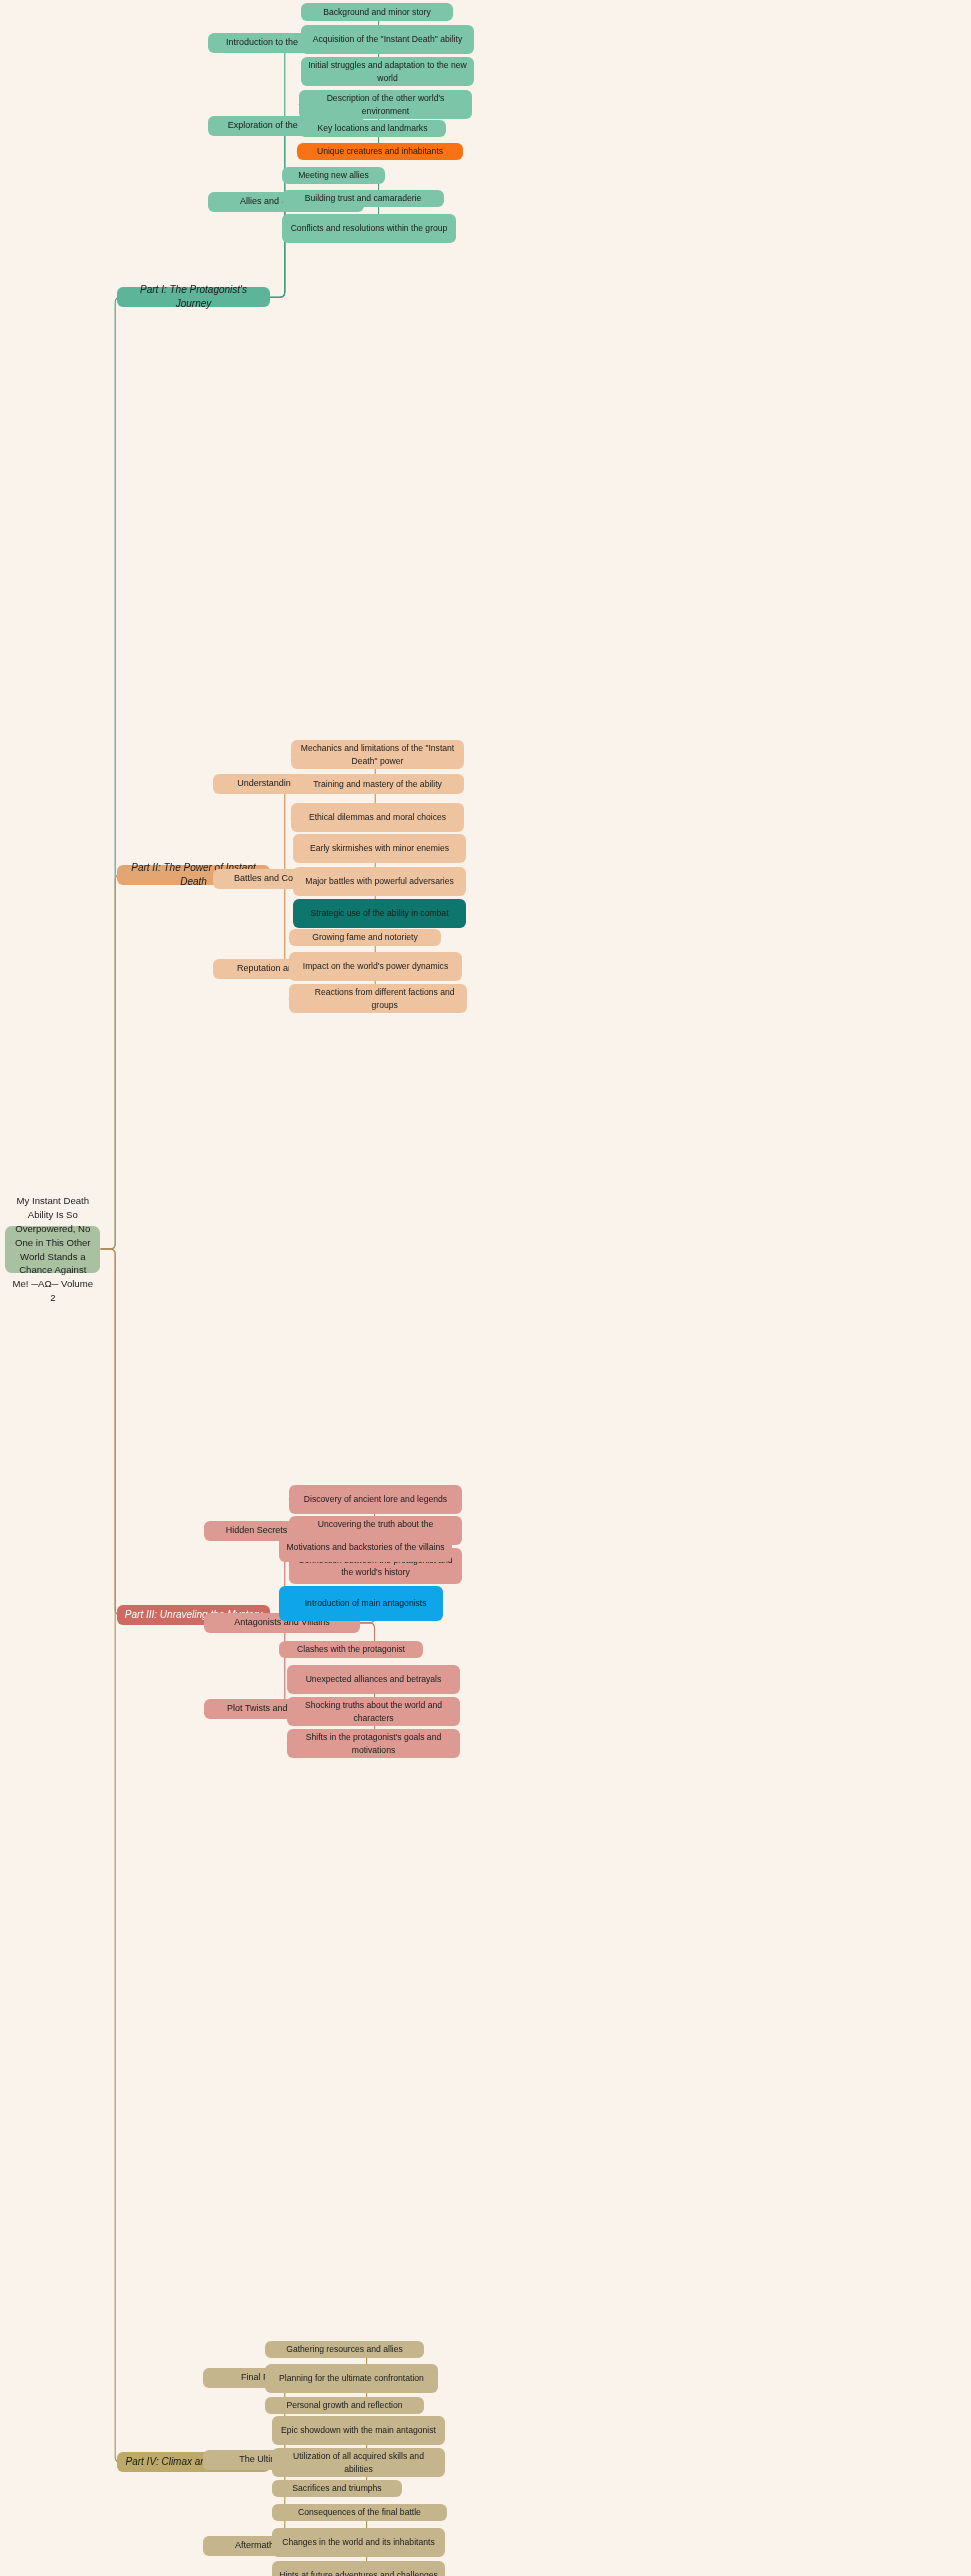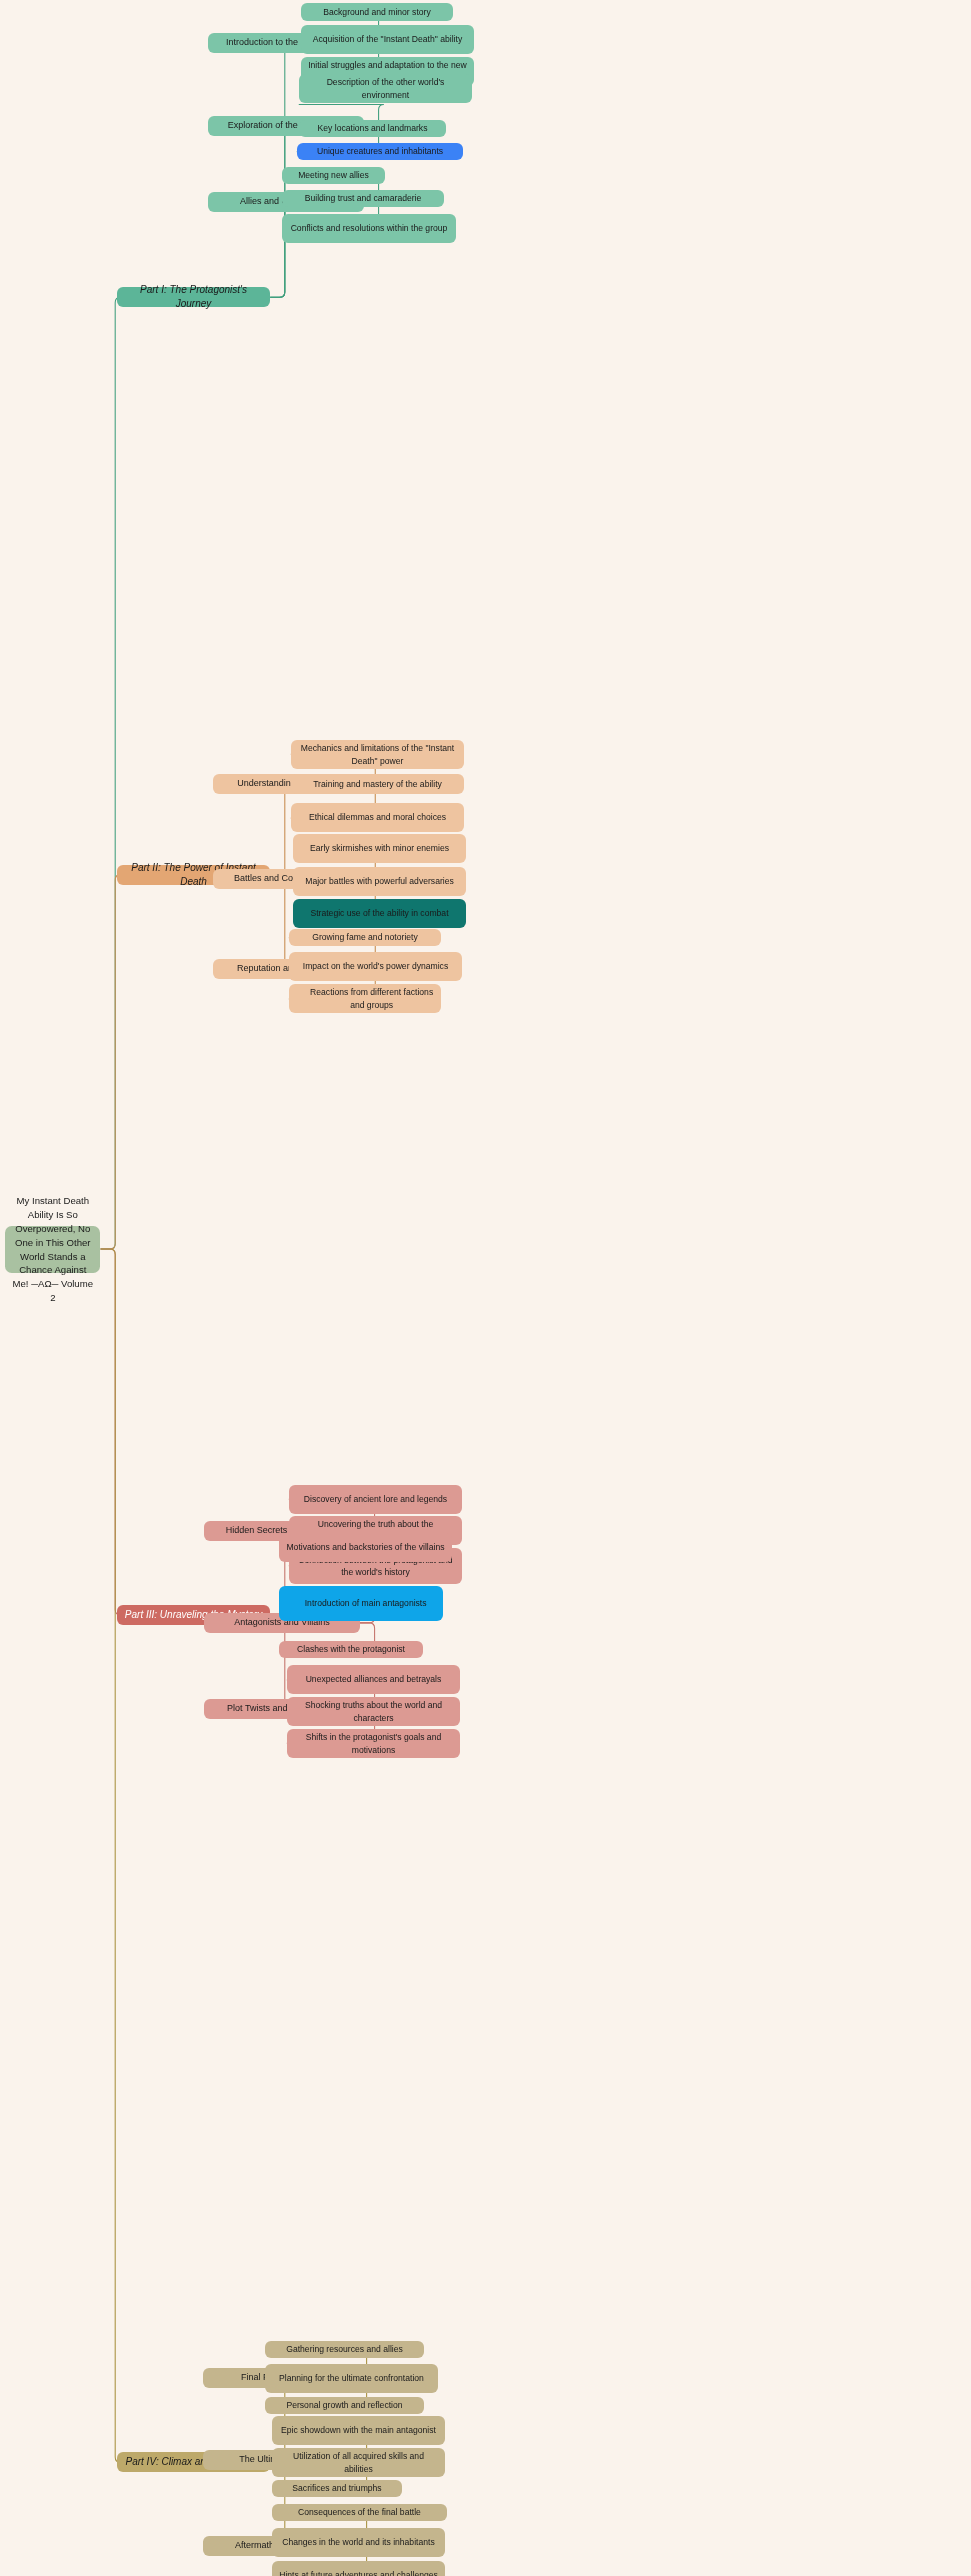--- a/index.html
+++ b/index.html
@@ -108,40 +108,40 @@
   </svg>
 
 <div id="nodes">
     <div class="node root" style="left: 5.3px; top: 1226px; width: 95px; height: 47px; background: rgb(169, 193, 161); color: rgb(26, 26, 26);">My Instant Death Ability Is So Overpowered, No One in This Other World Stands a Chance Against Me! ─AΩ─ Volume 2</div>
     <div class="node lvl1" style="left: 117px; top: 287px; width: 153px; height: 20px; background: rgb(92, 181, 152); color: rgb(26, 26, 26);">Part I: The Protagonist's Journey</div>
     <div class="node lvl2" style="left: 208px; top: 33px; width: 156px; height: 20px; background: rgb(124, 197, 168); color: rgb(26, 26, 26);">Introduction to the Protagonist</div>
     <div class="node lvl3" style="left: 301px; top: 3.3px; width: 152px; height: 17.3px; background: rgb(124, 197, 168); color: rgb(26, 26, 26);">Background and minor story</div>
     <div class="node lvl3" style="left: 301px; top: 24.6px; width: 173px; height: 29px; background: rgb(124, 197, 168); color: rgb(26, 26, 26);">Acquisition of the "Instant Death" ability</div>
     <div class="node lvl3" style="left: 301px; top: 57px; width: 173px; height: 29px; background: rgb(124, 197, 168); color: rgb(26, 26, 26);">Initial struggles and adaptation to the new world</div>
     <div class="node lvl2" style="left: 208px; top: 116px; width: 156px; height: 20px; background: rgb(124, 197, 168); color: rgb(26, 26, 26);">Exploration of the New World</div>
-    <div class="node lvl3" style="left: 299px; top: 74px; width: 173px; height: 29px; background: rgb(124, 197, 168); color: rgb(26, 26, 26);">Description of the other world's environment</div>
+    <div class="node lvl3" style="left: 299px; top: 90px; width: 173px; height: 29px; background: rgb(124, 197, 168); color: rgb(26, 26, 26);">Description of the other world's environment</div>
     <div class="node lvl3" style="left: 299px; top: 120px; width: 147px; height: 17.3px; background: rgb(124, 197, 168); color: rgb(26, 26, 26);">Key locations and landmarks</div>
-    <div class="node lvl3" style="left: 297px; top: 143px; width: 166px; height: 17.3px; background: #3b82f6; color: rgb(26, 26, 26);">Unique creatures and inhabitants</div>
+    <div class="node lvl3" style="left: 297px; top: 143px; width: 166px; height: 17.3px; background: #f97316; color: rgb(26, 26, 26);">Unique creatures and inhabitants</div>
     <div class="node lvl2" style="left: 208px; top: 192px; width: 156px; height: 20px; background: rgb(124, 197, 168); color: rgb(26, 26, 26);">Allies and Companions</div>
     <div class="node lvl3" style="left: 282px; top: 167px; width: 103px; height: 17.3px; background: rgb(124, 197, 168); color: rgb(26, 26, 26);">Meeting new allies</div>
     <div class="node lvl3" style="left: 282px; top: 190px; width: 162px; height: 17.3px; background: rgb(124, 197, 168); color: rgb(26, 26, 26);">Building trust and camaraderie</div>
     <div class="node lvl3" style="left: 282px; top: 214px; width: 174px; height: 29px; background: rgb(124, 197, 168); color: rgb(26, 26, 26);">Conflicts and resolutions within the group</div>
     <div class="node lvl1" style="left: 117px; top: 865px; width: 153px; height: 20px; background: rgb(227, 166, 115); color: rgb(26, 26, 26);">Part II: The Power of Instant Death</div>
     <div class="node lvl2" style="left: 213px; top: 774px; width: 148px; height: 20px; background: rgb(238, 196, 160); color: rgb(26, 26, 26);">Understanding the Ability</div>
     <div class="node lvl3" style="left: 291px; top: 740px; width: 173px; height: 29px; background: rgb(238, 196, 160); color: rgb(26, 26, 26);">Mechanics and limitations of the "Instant Death" power</div>
     <div class="node lvl3" style="left: 291px; top: 774px; width: 173px; height: 20px; background: rgb(238, 196, 160); color: rgb(26, 26, 26);">Training and mastery of the ability</div>
     <div class="node lvl3" style="left: 291px; top: 803px; width: 173px; height: 29px; background: rgb(238, 196, 160); color: rgb(26, 26, 26);">Ethical dilemmas and moral choices</div>
     <div class="node lvl2" style="left: 213px; top: 869px; width: 148px; height: 20px; background: rgb(238, 196, 160); color: rgb(26, 26, 26);">Battles and Confrontations</div>
     <div class="node lvl3" style="left: 293px; top: 834px; width: 173px; height: 29px; background: rgb(238, 196, 160); color: rgb(26, 26, 26);">Early skirmishes with minor enemies</div>
     <div class="node lvl3" style="left: 293px; top: 867px; width: 173px; height: 29px; background: rgb(238, 196, 160); color: rgb(26, 26, 26);">Major battles with powerful adversaries</div>
     <div class="node lvl3" style="left: 293px; top: 899px; width: 173px; height: 29px; background: #0f766e; color: rgb(26, 26, 26);">Strategic use of the ability in combat</div>
     <div class="node lvl2" style="left: 213px; top: 959px; width: 148px; height: 20px; background: rgb(238, 196, 160); color: rgb(26, 26, 26);">Reputation and Influence</div>
     <div class="node lvl3" style="left: 289px; top: 929px; width: 152px; height: 17.3px; background: rgb(238, 196, 160); color: rgb(26, 26, 26);">Growing fame and notoriety</div>
     <div class="node lvl3" style="left: 289px; top: 952px; width: 173px; height: 29px; background: rgb(238, 196, 160); color: rgb(26, 26, 26);">Impact on the world's power dynamics</div>
-    <div class="node lvl3" style="left: 289px; top: 984px; width: 152px; height: 29px; background: rgb(238, 196, 160); color: rgb(26, 26, 26); padding-left: 20px;">Reactions from different factions and groups</div>
+    <div class="node lvl3" style="left: 289px; top: 984px; width: 178px; height: 29px; background: rgb(238, 196, 160); color: rgb(26, 26, 26); padding-left: 20px;">Reactions from different factions and groups</div>
     <div class="node lvl1 white-text" style="left: 117px; top: 1605px; width: 153px; height: 20px; background: rgb(205, 106, 98); color: rgb(255, 255, 255);">Part III: Unraveling the Mystery</div>
     <div class="node lvl2" style="left: 204px; top: 1521px; width: 156px; height: 20px; background: rgb(220, 154, 147); color: rgb(26, 26, 26);">Hidden Secrets of the World</div>
     <div class="node lvl3" style="left: 289px; top: 1485px; width: 173px; height: 29px; background: rgb(220, 154, 147); color: rgb(26, 26, 26);">Discovery of ancient lore and legends</div>
     <div class="node lvl3" style="left: 289px; top: 1516px; width: 173px; height: 29px; background: rgb(220, 154, 147); color: rgb(26, 26, 26);">Uncovering the truth about the protagonist's arrival</div>
     <div class="node lvl3" style="left: 289px; top: 1548px; width: 173px; height: 36px; background: rgb(220, 154, 147); color: rgb(26, 26, 26);">Connection between the protagonist and the world's history</div>
     <div class="node lvl2" style="left: 204px; top: 1613px; width: 156px; height: 20px; background: rgb(220, 154, 147); color: rgb(26, 26, 26);">Antagonists and Villains</div>
     <div class="node lvl3" style="left: 279px; top: 1586px; width: 164px; height: 35px; background: #0ea5e9; color: rgb(26, 26, 26); padding-left: 16px;">Introduction of main antagonists</div>
     <div class="node lvl3" style="left: 279px; top: 1533px; width: 173px; height: 29px; background: rgb(220, 154, 147); color: rgb(26, 26, 26);">Motivations and backstories of the villains</div>
     <div class="node lvl3" style="left: 279px; top: 1641px; width: 144px; height: 17.3px; background: rgb(220, 154, 147); color: rgb(26, 26, 26);">Clashes with the protagonist</div>
     <div class="node lvl2" style="left: 204px; top: 1699px; width: 156px; height: 20px; background: rgb(220, 154, 147); color: rgb(26, 26, 26);">Plot Twists and Revelations</div>

